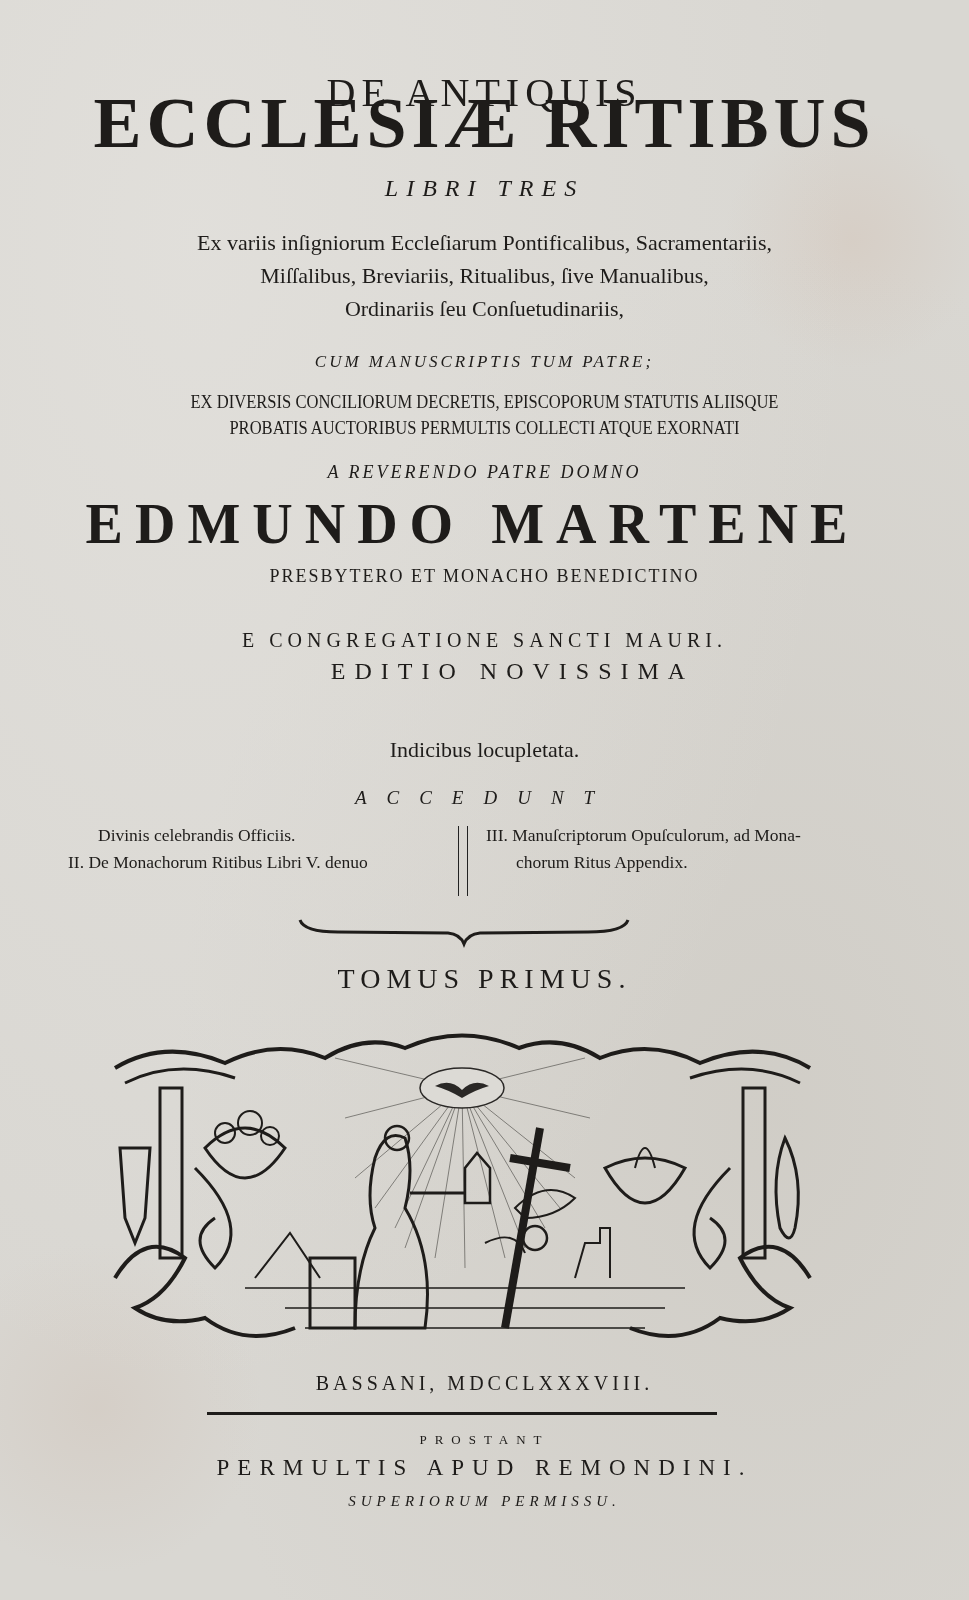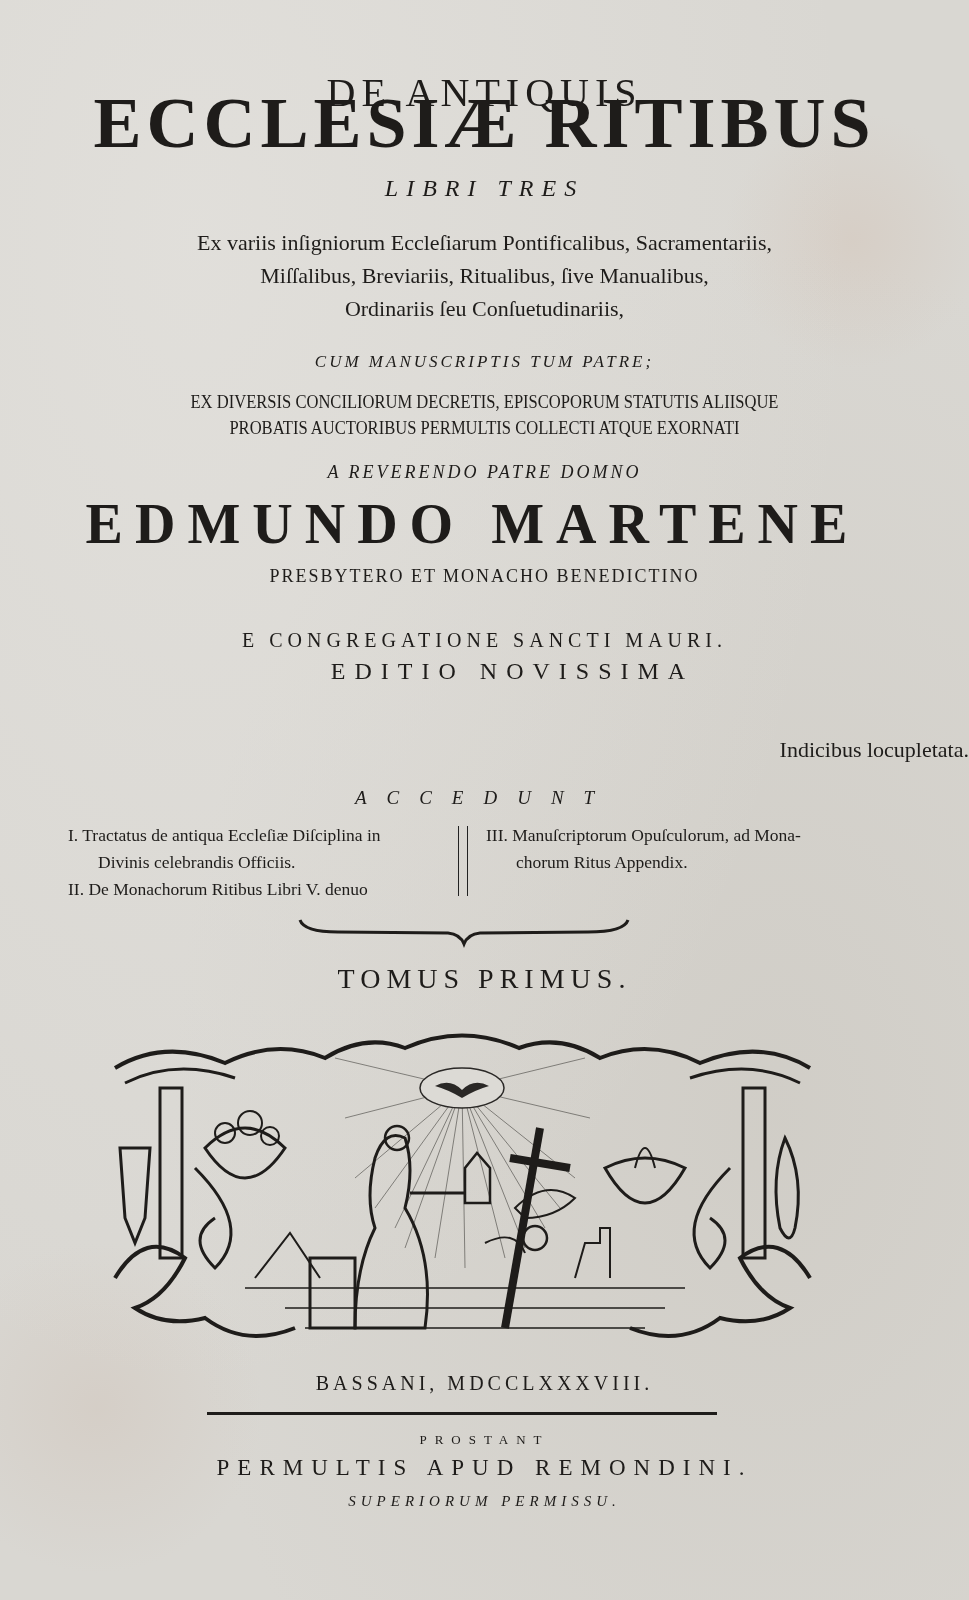--- a/index.html
+++ b/index.html
@@ -26,21 +26,21 @@
     .t-ex3 { top: 296px; font-size: 22px; }
     .t-cum { top: 352px; font-size: 17px; font-style: italic; letter-spacing: 3px; }
     .t-div1 { top: 392px; font-size: 18px; transform: scaleX(0.92); }
     .t-div2 { top: 418px; font-size: 18px; transform: scaleX(0.92); }
     .t-rev { top: 462px; font-size: 18px; font-style: italic; letter-spacing: 3px; }
     .t-name { top: 492px; font-size: 56px; letter-spacing: 12px; font-weight: bold; left: -12px; }
     .t-pres { top: 566px; font-size: 18px; letter-spacing: 2px; }
     .t-cong { top: 612px; font-size: 20px; letter-spacing: 5px; margin-top: 17px; }
     .t-edit { top: 658px; font-size: 24px; letter-spacing: 9px; padding-left: 28px; }
     .t-ab { top: 705px; font-size: 22px; }
-    .t-ind { top: 737px; font-size: 22px; text-align: right; }
+    .t-ind { top: 737px; font-size: 22px; }
     .t-acc { top: 787px; font-size: 19px; font-style: italic; letter-spacing: 20px; }
 
     .cols { position: absolute; top: 822px; left: 68px; width: 820px; height: 80px; font-size: 17.5px; line-height: 27px; }
     .col-left { position: absolute; left: 0; top: 0; width: 380px; }
     .col-right { position: absolute; left: 418px; top: 0; width: 400px; }
     .indent { padding-left: 30px; }
     .divider-bars { position: absolute; left: 390px; top: 4px; width: 8px; height: 70px; border-left: 1.5px solid #222; border-right: 1.5px solid #222; }
 
     .brace { position: absolute; top: 918px; left: 298px; width: 332px; height: 32px; }
     .t-tomus { top: 963px; font-size: 28px; letter-spacing: 6px; }
@@ -76,21 +76,20 @@
   <div class="line t-pres">PRESBYTERO ET MONACHO BENEDICTINO</div>
   <div class="line t-cong">E CONGREGATIONE SANCTI MAURI.</div>
   <div class="line t-edit">EDITIO NOVISSIMA</div>
 
   <div class="line t-ind">Indicibus locupletata.</div>
 
   <div class="line t-acc">ACCEDUNT</div>
 
   <div class="cols">
     <div class="col-left">
-      <div>I. Tractatus de antiqua Eccleſiæ Diſciplina in</div>
       <div class="indent">Divinis celebrandis Officiis.</div>
       <div>II. De Monachorum Ritibus Libri V. denuo</div>
     </div>
     <div class="divider-bars"></div>
     <div class="col-right">
       <div>III. Manuſcriptorum Opuſculorum, ad Mona-</div>
       <div class="indent">chorum Ritus Appendix.</div>
     </div>
   </div>
 

